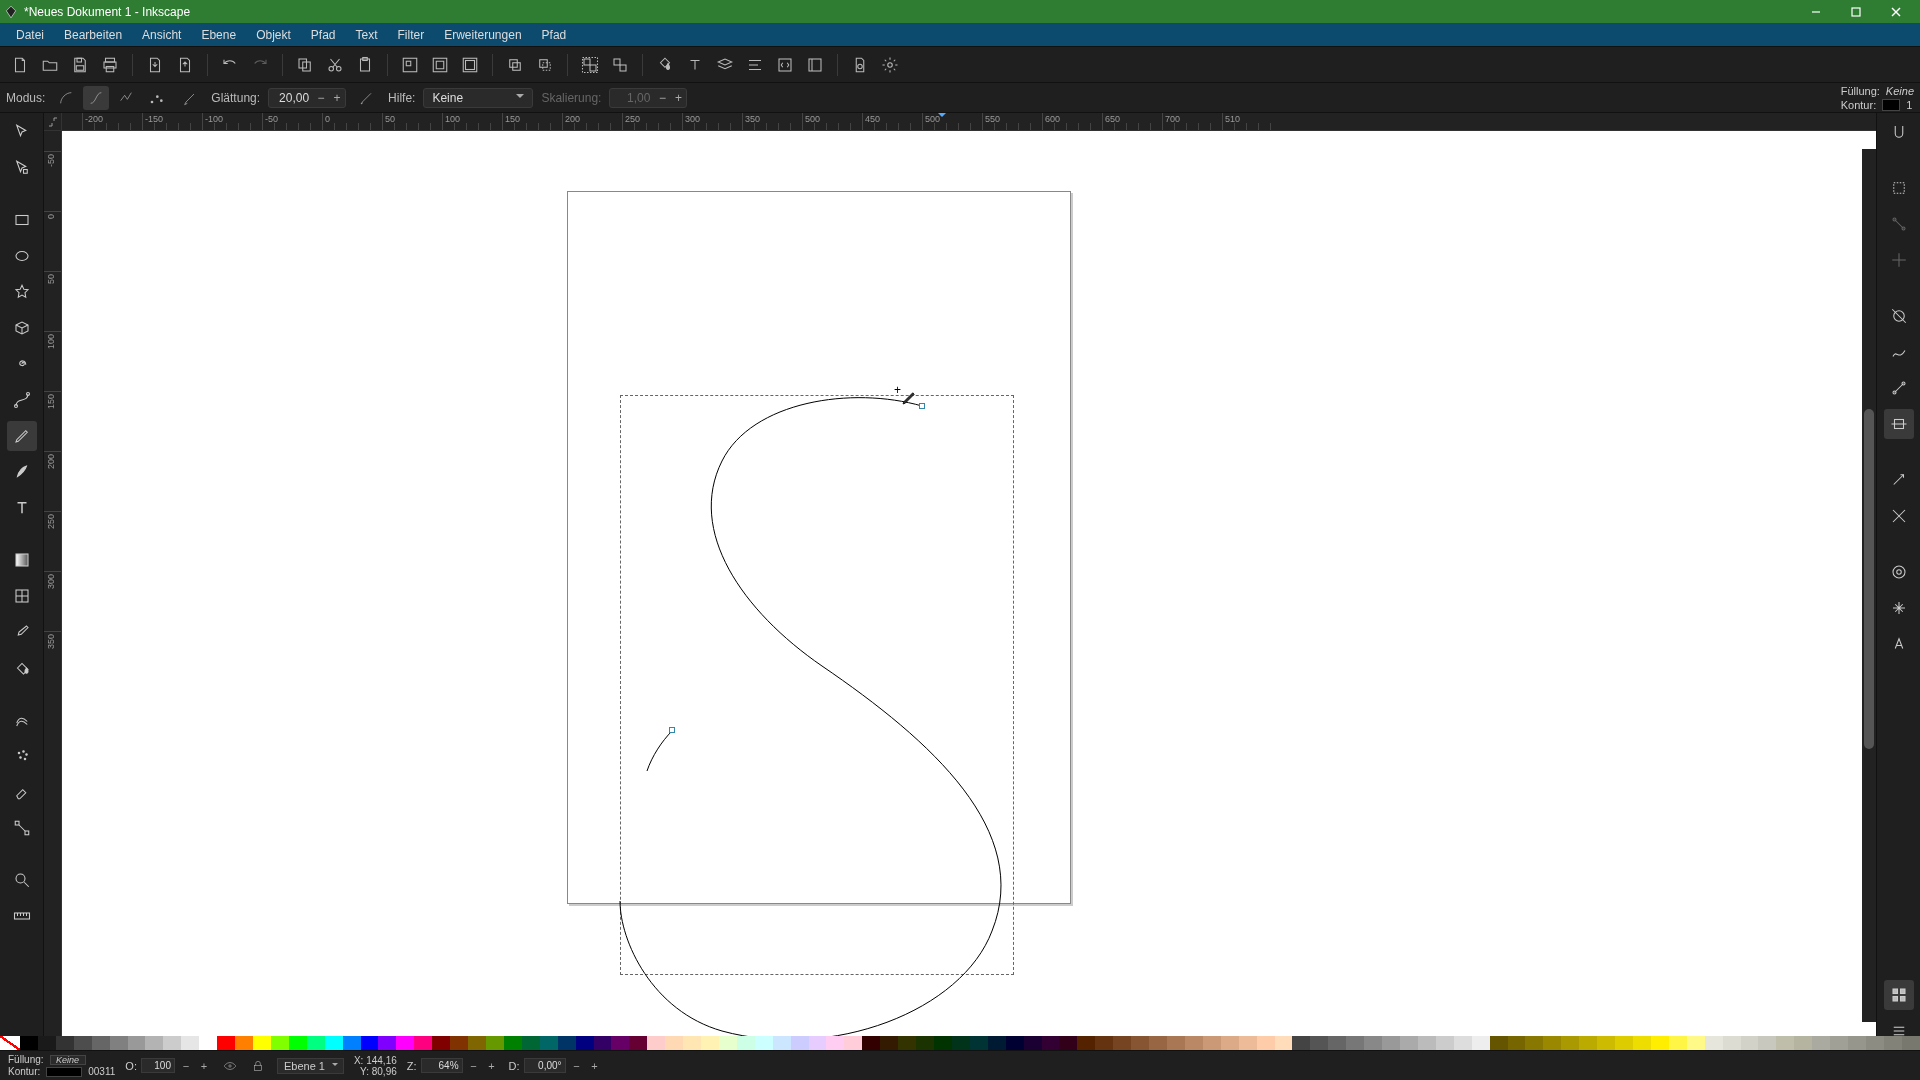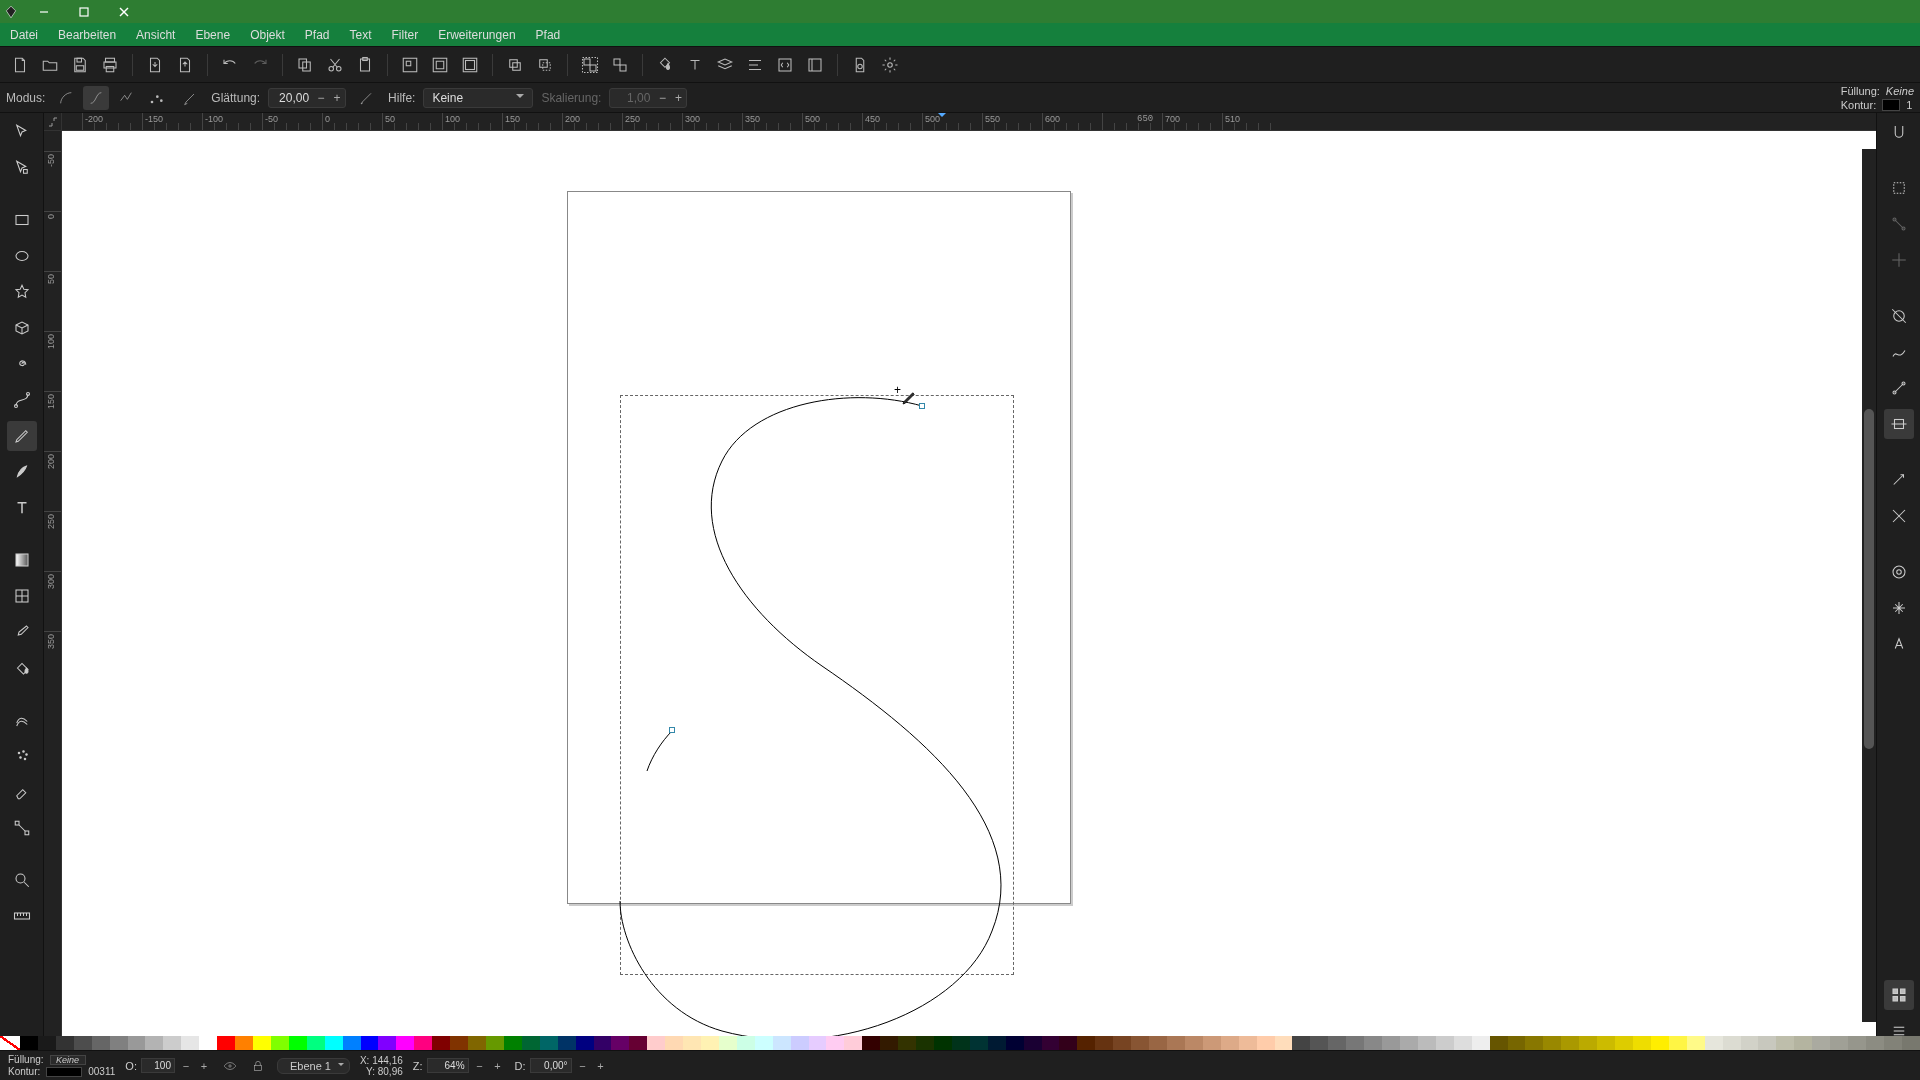--- a/index.html
+++ b/index.html
@@ -6,21 +6,21 @@
 html, body { width: 1920px; height: 1080px; overflow: hidden; background: #1a1a1a; color: #ccc; font-size: 12px; }
 
 
 .titlebar { height: 23px; background: #2e7d32; display: flex; align-items: center; padding: 0 4px; color: #fff; }
 .titlebar .icon { width: 14px; height: 14px; margin-right: 6px; }
 .titlebar .icon svg { width: 14px; height: 14px; }
 .titlebar .title { font-size: 12px; flex: 1; }
 .titlebar .winbtn { width: 40px; height: 23px; display: flex; align-items: center; justify-content: center; color: #fff; cursor: pointer; }
 
 
-.menubar { height: 24px; background: #15803d; display: flex; align-items: center; padding: 0 0; border-bottom: 1px solid #111; }
+.menubar { height: 24px; background: #0c4a6e; display: flex; align-items: center; padding: 0 6px; border-bottom: 1px solid #111; }
 .menubar .mitem { padding: 2px 10px; font-size: 12px; color: #ddd; cursor: pointer; }
 
 
 .toolbar { height: 36px; background: #1f1f1f; display: flex; align-items: center; padding: 0 6px; gap: 2px; border-bottom: 1px solid #111; }
 .toolbar .tbtn { width: 28px; height: 28px; display: flex; align-items: center; justify-content: center; color: #bbb; border-radius: 3px; cursor: pointer; }
 .toolbar .sep { width: 1px; height: 22px; background: #3a3a3a; margin: 0 6px; }
 .toolbar svg { width: 18px; height: 18px; stroke: #bbb; fill: none; stroke-width: 1.4; }
 
 
 .optbar { height: 30px; background: #1f1f1f; display: flex; align-items: center; padding: 0 6px; gap: 8px; border-bottom: 1px solid #111; font-size: 12px; }
@@ -81,40 +81,41 @@
 .palette .none::after { content:""; position:absolute; inset:0; background: linear-gradient(to top right, transparent 45%, red 45%, red 55%, transparent 55%); }
 .palette .sw { flex: 1 0 auto; width: 11px; }
 
 
 .status { position: absolute; bottom: 0; left: 0; right: 0; height: 30px; background: #1f1f1f; display: flex; align-items: center; padding: 0 8px; gap: 10px; font-size: 11px; color: #ccc; border-top: 1px solid #111; }
 .status .fillstroke { display: flex; flex-direction: column; gap: 1px; font-size: 10px; }
 .status .fillstroke .row { display: flex; align-items: center; gap: 6px; }
 .status .swatchbox { width: 36px; height: 10px; background: #000; border: 1px solid #444; display:flex; align-items:center; justify-content:center; font-size:9px; font-style:italic; color:#ccc; }
 .status .opacity { display: flex; align-items: center; gap: 4px; }
 .status .opacity input { width: 34px; background: #2a2a2a; border: 1px solid #3a3a3a; color: #ddd; text-align: right; padding: 1px 3px; font-size: 10px; }
-.status .layer { background: #2a2a2a; border: 1px solid #3a3a3a; padding: 1px 18px 1px 12px; position: relative; border-radius: 6px; cursor:pointer;}
+.status .layer { background: #2a2a2a; border: 1px solid #3a3a3a; padding: 1px 18px 1px 6px; position: relative; border-radius: 0; cursor:pointer;}
 .status .layer::after { content:""; position:absolute; right:5px; top:50%; transform:translateY(-50%); border:3px solid transparent; border-top-color:#aaa; }
 .status .msg { flex: 1; white-space: nowrap; overflow: hidden; text-overflow: ellipsis; }
 .status .msg .b { font-weight: bold; color: #fff; }
 .status .coords { display: flex; flex-direction: column; gap: 0; font-size: 10px; text-align: right; }
 .status .zoom, .status .rot { display: flex; align-items: center; gap: 4px; }
 .status .zoom input, .status .rot input { width: 42px; background: #2a2a2a; border: 1px solid #3a3a3a; color: #ddd; text-align: right; padding: 1px 3px; font-size: 10px; }
 .status .pm { width: 14px; text-align: center; color: #aaa; cursor: pointer; }
 .status .iconbtn { width: 18px; height: 18px; display:flex; align-items:center; justify-content:center; cursor:pointer; }
 .status .iconbtn svg { width:14px; height:14px; stroke:#bbb; fill:none; }
 </style>
 </head>
 <body>
 
 <div class="titlebar">
   <span class="icon">
     <svg viewBox="0 0 24 24">
         <path d="M12 2 L20 10 L12 22 L4 10 Z" fill="#222" stroke="#fff"></path>
       </svg>
   </span>
+  <span class="title">*Neues Dokument 1 - Inkscape</span>
   <div class="winbtn">
       <svg width="10" height="10">
         <line x1="1" y1="5" x2="9" y2="5" stroke="#fff" stroke-width="1.2"></line>
       </svg>
     </div>
   <div class="winbtn">
       <svg width="10" height="10">
         <rect x="1" y="1" width="8" height="8" fill="none" stroke="#fff" stroke-width="1.2"></rect>
       </svg>
     </div>
@@ -616,21 +617,21 @@
         <div class="tick" style="left: 944px; height: 8px; top: 10px;"></div>
         <div class="tick" style="left: 956px; height: 8px; top: 10px;"></div>
         <div class="tick" style="left: 968px; height: 8px; top: 10px;"></div>
         <div class="tick" style="left: 980px;"></div>
         <div class="ticklbl" style="left: 980px;">600</div>
         <div class="tick" style="left: 992px; height: 8px; top: 10px;"></div>
         <div class="tick" style="left: 1004px; height: 8px; top: 10px;"></div>
         <div class="tick" style="left: 1016px; height: 8px; top: 10px;"></div>
         <div class="tick" style="left: 1028px; height: 8px; top: 10px;"></div>
         <div class="tick" style="left: 1040px;"></div>
-        <div class="ticklbl" style="left: 1072px; font-family: Liberation Mono, monospace;">650</div>
+        <div class="ticklbl" style="left: 1040px;">650</div>
         <div class="tick" style="left: 1052px; height: 8px; top: 10px;"></div>
         <div class="tick" style="left: 1064px; height: 8px; top: 10px;"></div>
         <div class="tick" style="left: 1076px; height: 8px; top: 10px;"></div>
         <div class="tick" style="left: 1088px; height: 8px; top: 10px;"></div>
         <div class="tick" style="left: 1100px;"></div>
         <div class="ticklbl" style="left: 1100px;">700</div>
         <div class="tick" style="left: 1112px; height: 8px; top: 10px;"></div>
         <div class="tick" style="left: 1124px; height: 8px; top: 10px;"></div>
         <div class="tick" style="left: 1136px; height: 8px; top: 10px;"></div>
         <div class="tick" style="left: 1148px; height: 8px; top: 10px;"></div>

